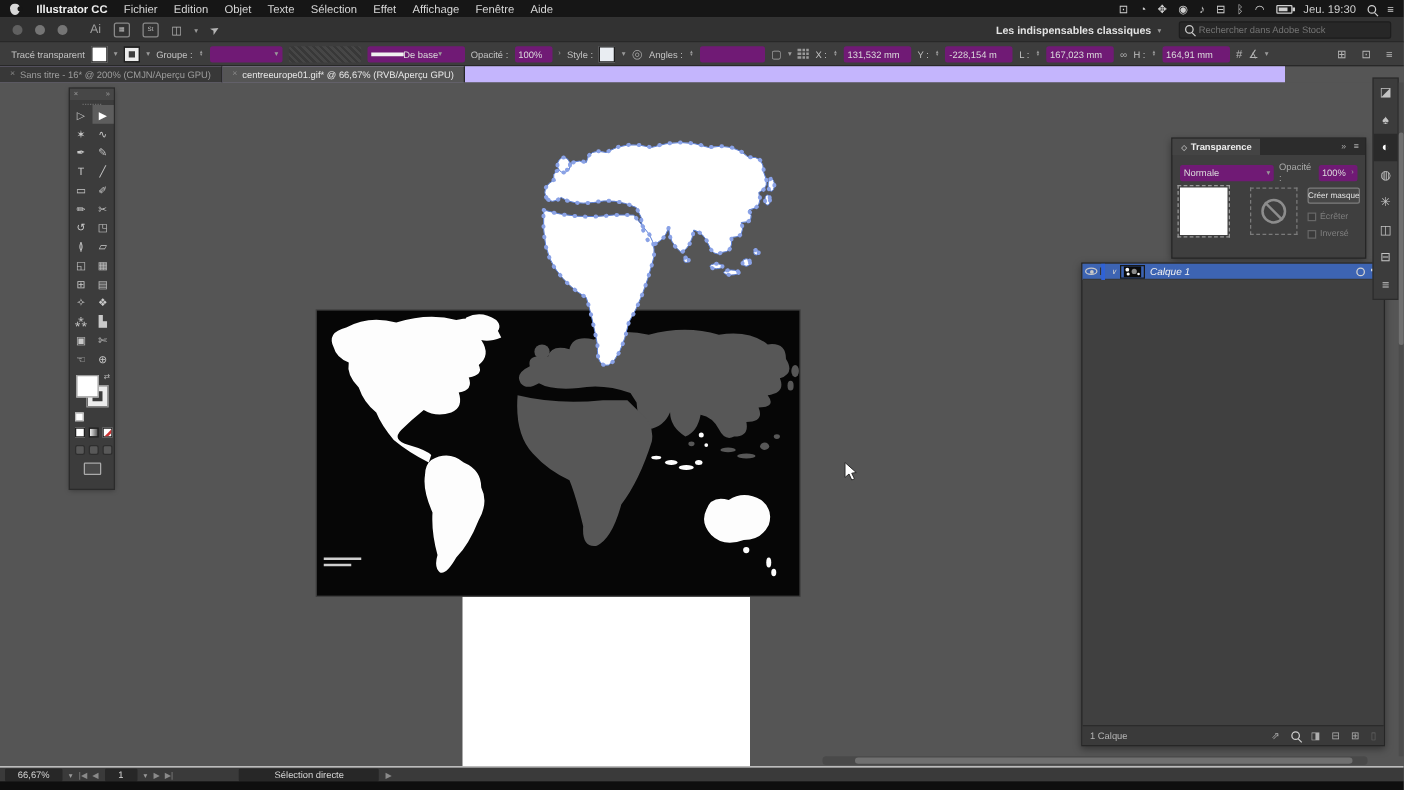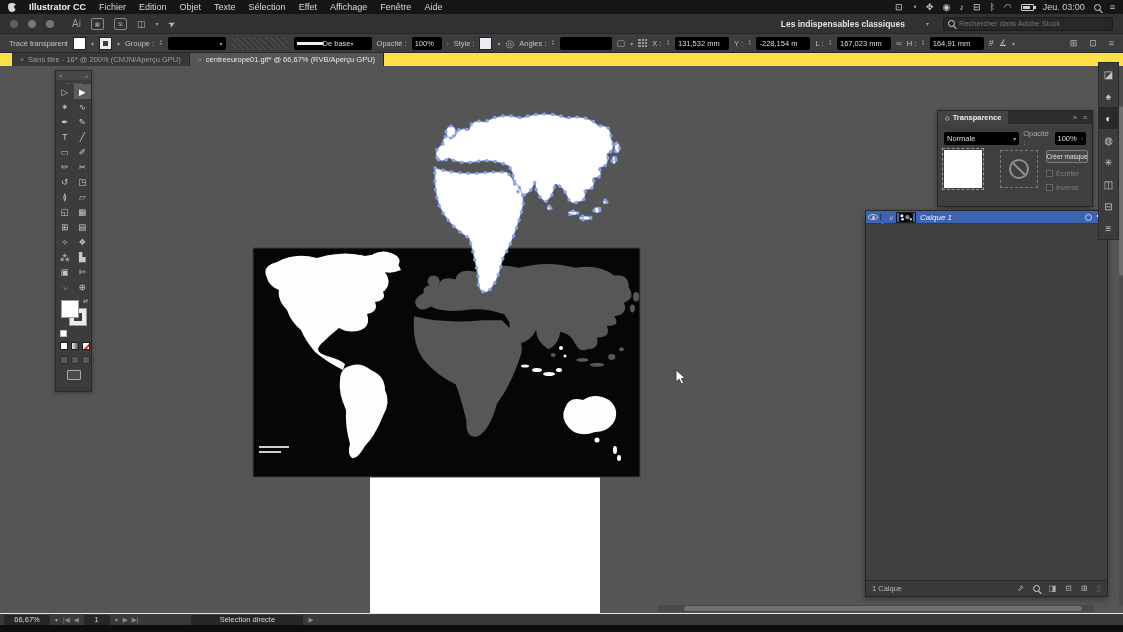--- a/index.html
+++ b/index.html
@@ -22,33 +22,33 @@
   .tl{width:8px;height:8px;border-radius:50%;background:#757575;}
   .ailogo{font-size:10px;font-weight:normal;color:#9d9d9d;margin-left:8px;}
   .boxicon{width:13px;height:12px;border:1px solid #8a8a8a;border-radius:2px;font-size:5px;color:#bdbdbd;display:flex;align-items:center;justify-content:center;}
   .ab-ic{font-size:9px;color:#b5b5b5;}
   .ab-right{margin-left:auto;display:flex;align-items:center;gap:14px;}
   .wslabel{font-size:8.5px;font-weight:bold;color:#e3e3e3;}
   .stocksearch{width:170px;height:14px;background:#272727;border:1px solid #1d1d1d;border-radius:2px;display:flex;align-items:center;gap:4px;padding:0 4px;}
   .stocksearch input{flex:1;background:transparent;border:none;outline:none;color:#9a9a9a;font-size:7.5px;width:140px;}
   
   .controlbar{position:absolute;top:34px;left:0;width:1123px;height:19px;background:#3d3d3d;border-bottom:1px solid #282828;display:flex;align-items:center;padding:0 9px;gap:5px;font-size:7.5px;color:#c3c3c3;}
-  .field{height:13px;background:#000000;border-radius:2px;display:flex;align-items:center;padding:0 3px;color:#dcdcdc;gap:0;}
+  .field{height:13px;background:#701a75;border-radius:2px;display:flex;align-items:center;padding:0 3px;color:#dcdcdc;gap:0;}
   .dd{font-size:6px;color:#9a9a9a;}
   .st{display:flex;flex-direction:column;justify-content:center;font-size:3.5px;line-height:3.5px;color:#9a9a9a;}
   .chip{width:13px;height:13px;border:1px solid #1f1f1f;background:#fff;position:relative;}
   .chip.stroke{background:#3d3d3d;box-shadow:inset 0 0 0 3px #ececec;}
   .pattern{width:58px;height:13px;border-radius:2px;background:repeating-linear-gradient(45deg,#464646 0 2px,#383838 2px 4px);}
   .brushline{width:26px;height:3px;background:#f0f0f0;}
   .refpoint{width:9px;height:9px;display:grid;grid-template-columns:repeat(3,1fr);grid-template-rows:repeat(3,1fr);gap:1px;}
   .refpoint i{background:#9a9a9a;}
   .cb-ic{font-size:9px;color:#b5b5b5;}
   .cb-right{margin-left:auto;display:flex;align-items:center;gap:12px;font-size:9px;color:#b5b5b5;}
   
-  .tabbar{position:absolute;top:53px;left:0;width:1123px;height:13px;background:#fde047;display:flex;font-size:7.5px;padding-left:12px;}
+  .tabbar{position:absolute;top:53px;left:0;width:1028px;height:13px;background:#c4b5fd;display:flex;font-size:7.5px;}
   .dtab{height:13px;display:flex;align-items:center;gap:4px;padding:0 8px;color:#9d9d9d;background:#383838;border-right:1px solid #262626;}
   .dtab.active{background:#555;color:#e8e8e8;}
   .dtab .x{font-size:7px;color:#8b8b8b;}
   
   .canvas{position:absolute;top:66px;left:0;width:1123px;height:547px;background:#555;}
   
   .toolpanel{position:absolute;top:70px;left:55px;width:37px;height:322px;background:#3c3c3c;border:1px solid #2b2b2b;box-shadow:0 1px 4px rgba(0,0,0,.35);}
   .tp-head{height:9px;background:#474747;display:flex;align-items:center;justify-content:space-between;padding:0 3px;font-size:6px;color:#9c9c9c;}
   .tp-grip{height:4px;border-bottom:1px dotted #6a6a6a;margin:0 10px;}
   .tools{display:grid;grid-template-columns:1fr 1fr;}
@@ -139,38 +139,38 @@
   <span class="mb-right">
     <span>⊡</span>
     <span>◔</span>
     <span>✥</span>
     <span>◉</span>
     <span>♪</span>
     <span>⊟</span>
     <span>ᛒ</span>
     <span>◠</span>
     <span class="battery"></span>
-    <span>Jeu. 03:00</span>
+    <span>Jeu. 19:30</span>
     <span class="srch"></span>
     <span>≡</span>
   </span>
 </div>
 
 <div class="appbar">
   <span class="tl" style="background:#606060;"></span>
   <span class="tl"></span>
   <span class="tl"></span>
   <span class="ailogo">Ai</span>
   <span class="boxicon">▦</span>
   <span class="boxicon">St</span>
   <span class="ab-ic">◫</span>
   <span class="dd">▾</span>
   <span class="ab-ic" style="display:inline-block;transform:rotate(-30deg);">➤</span>
   <span class="ab-right">
-    <span class="f" style="gap:21px;">
+    <span class="f" style="gap:5px;">
       <span class="wslabel">Les indispensables classiques</span>
       <span class="dd">▾</span>
     </span>
     <span class="stocksearch">
       <span class="srch"></span>
       <input placeholder="Rechercher dans Adobe Stock" style="">
     </span>
   </span>
 </div>
 

